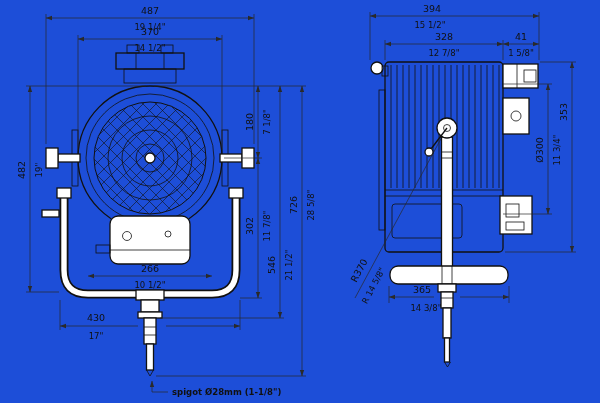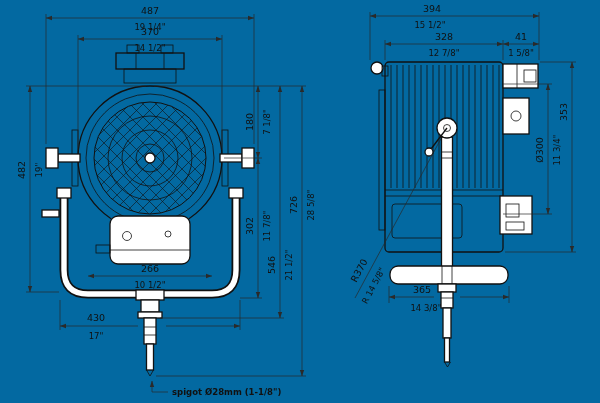--- a/index.html
+++ b/index.html
@@ -1,16 +1,16 @@
 <!DOCTYPE html>
 <html><head>
 <meta charset="utf-8">
 <style>
   html,body{margin:0;padding:0;background:#fff;}
-  .stage{width:600px;height:403px;position:relative;background:#0369a1;overflow:hidden;}
+  .stage{width:600px;height:403px;position:relative;background:#1d4ed8;overflow:hidden;}
   svg text{font-family:"DejaVu Sans","Liberation Sans",sans-serif;fill:#111;}
   .mm{font-size:9.5px;}
   .in{font-size:8.5px;}
   .note-t{font-size:8.5px;font-weight:bold;}
   .o{fill:none;stroke:#111;stroke-width:1.3;}
   .o2{fill:#fff;stroke:#111;stroke-width:1.3;}
   .thin{fill:none;stroke:#111;stroke-width:0.8;}
   .d{fill:none;stroke:#2a2a2a;stroke-width:0.7;}
   .yk-out{fill:none;stroke:#111;stroke-width:9;}
   .yk-in{fill:none;stroke:#fff;stroke-width:5.4;}

